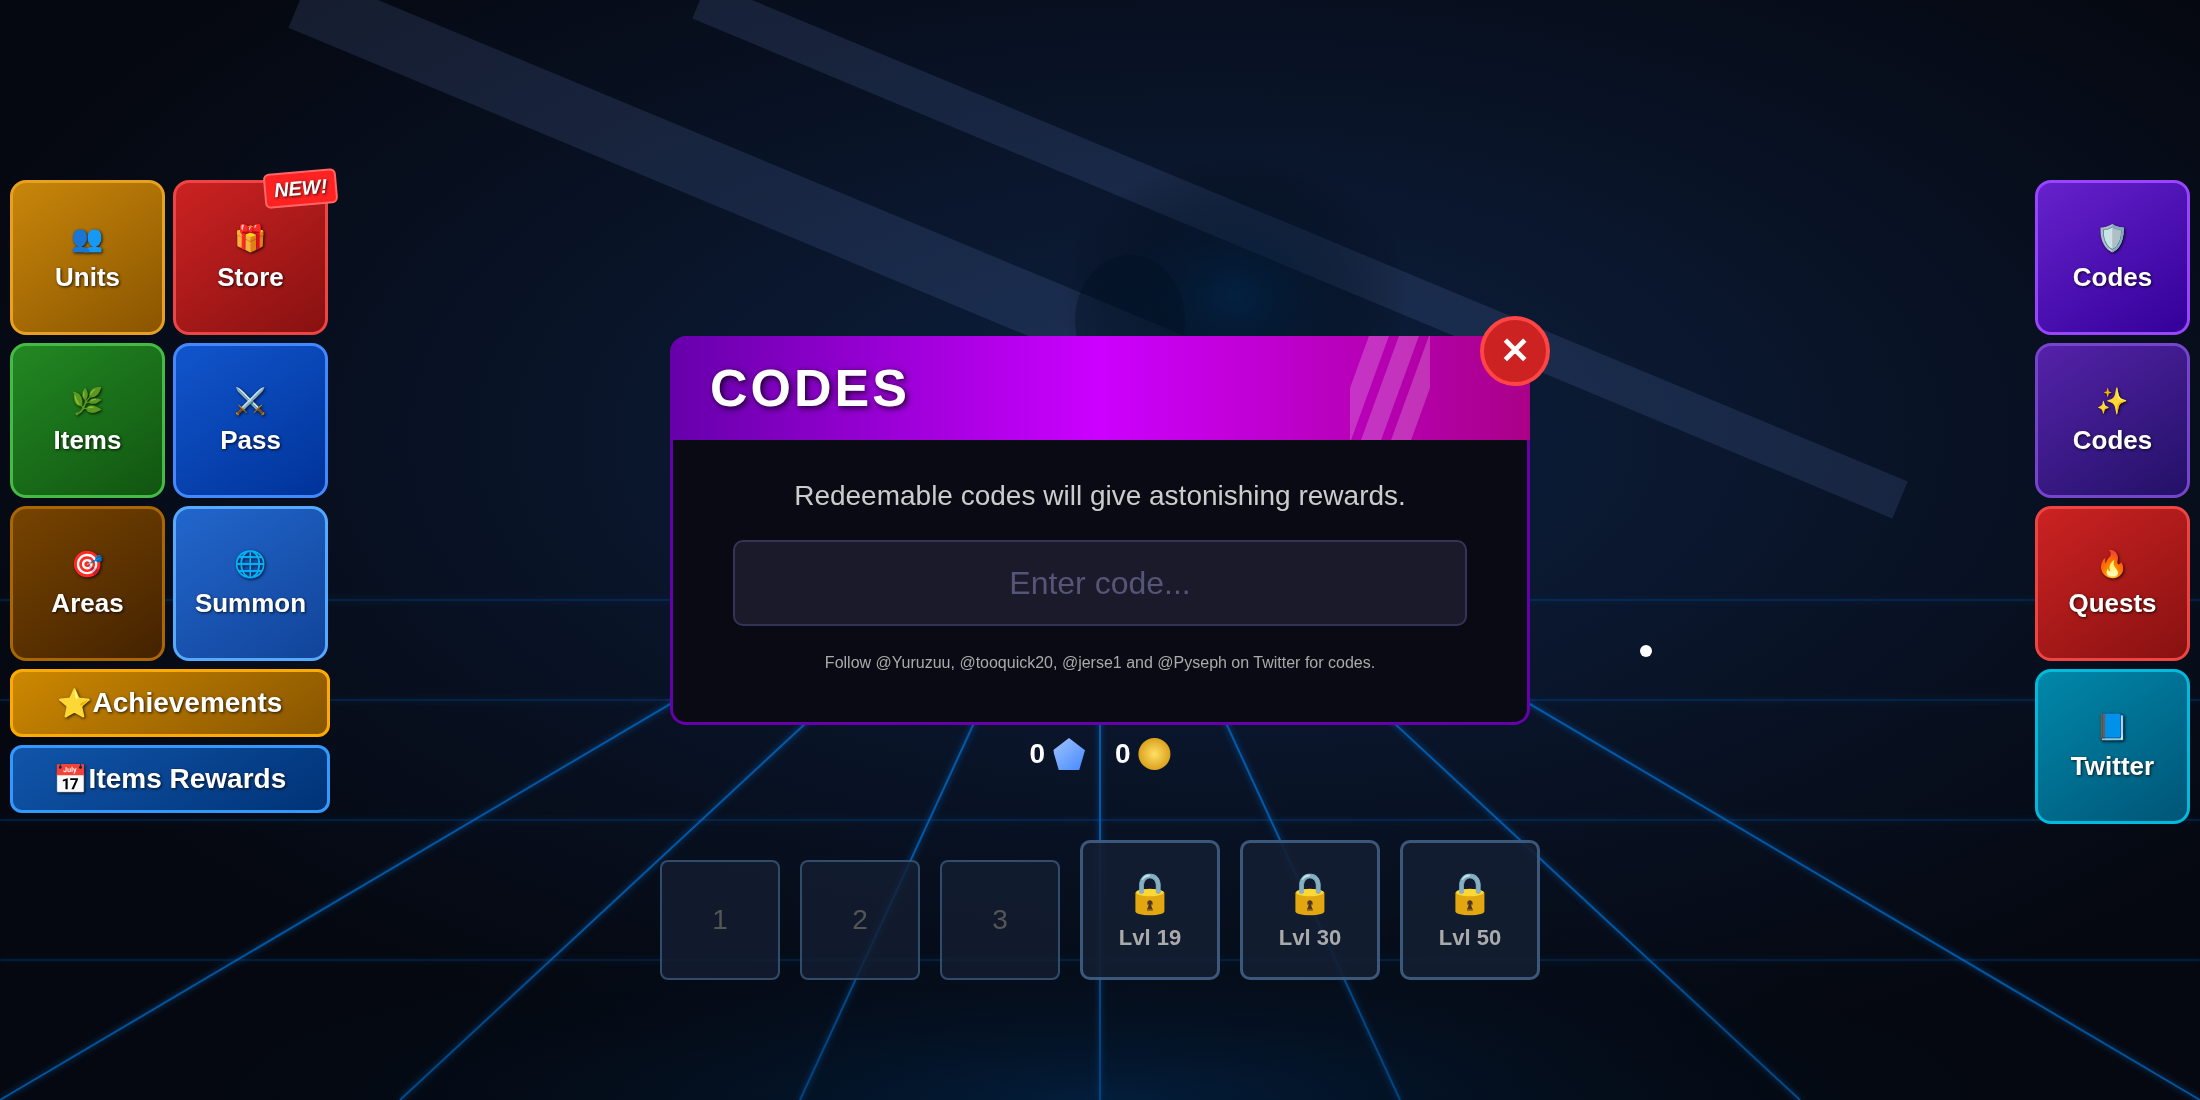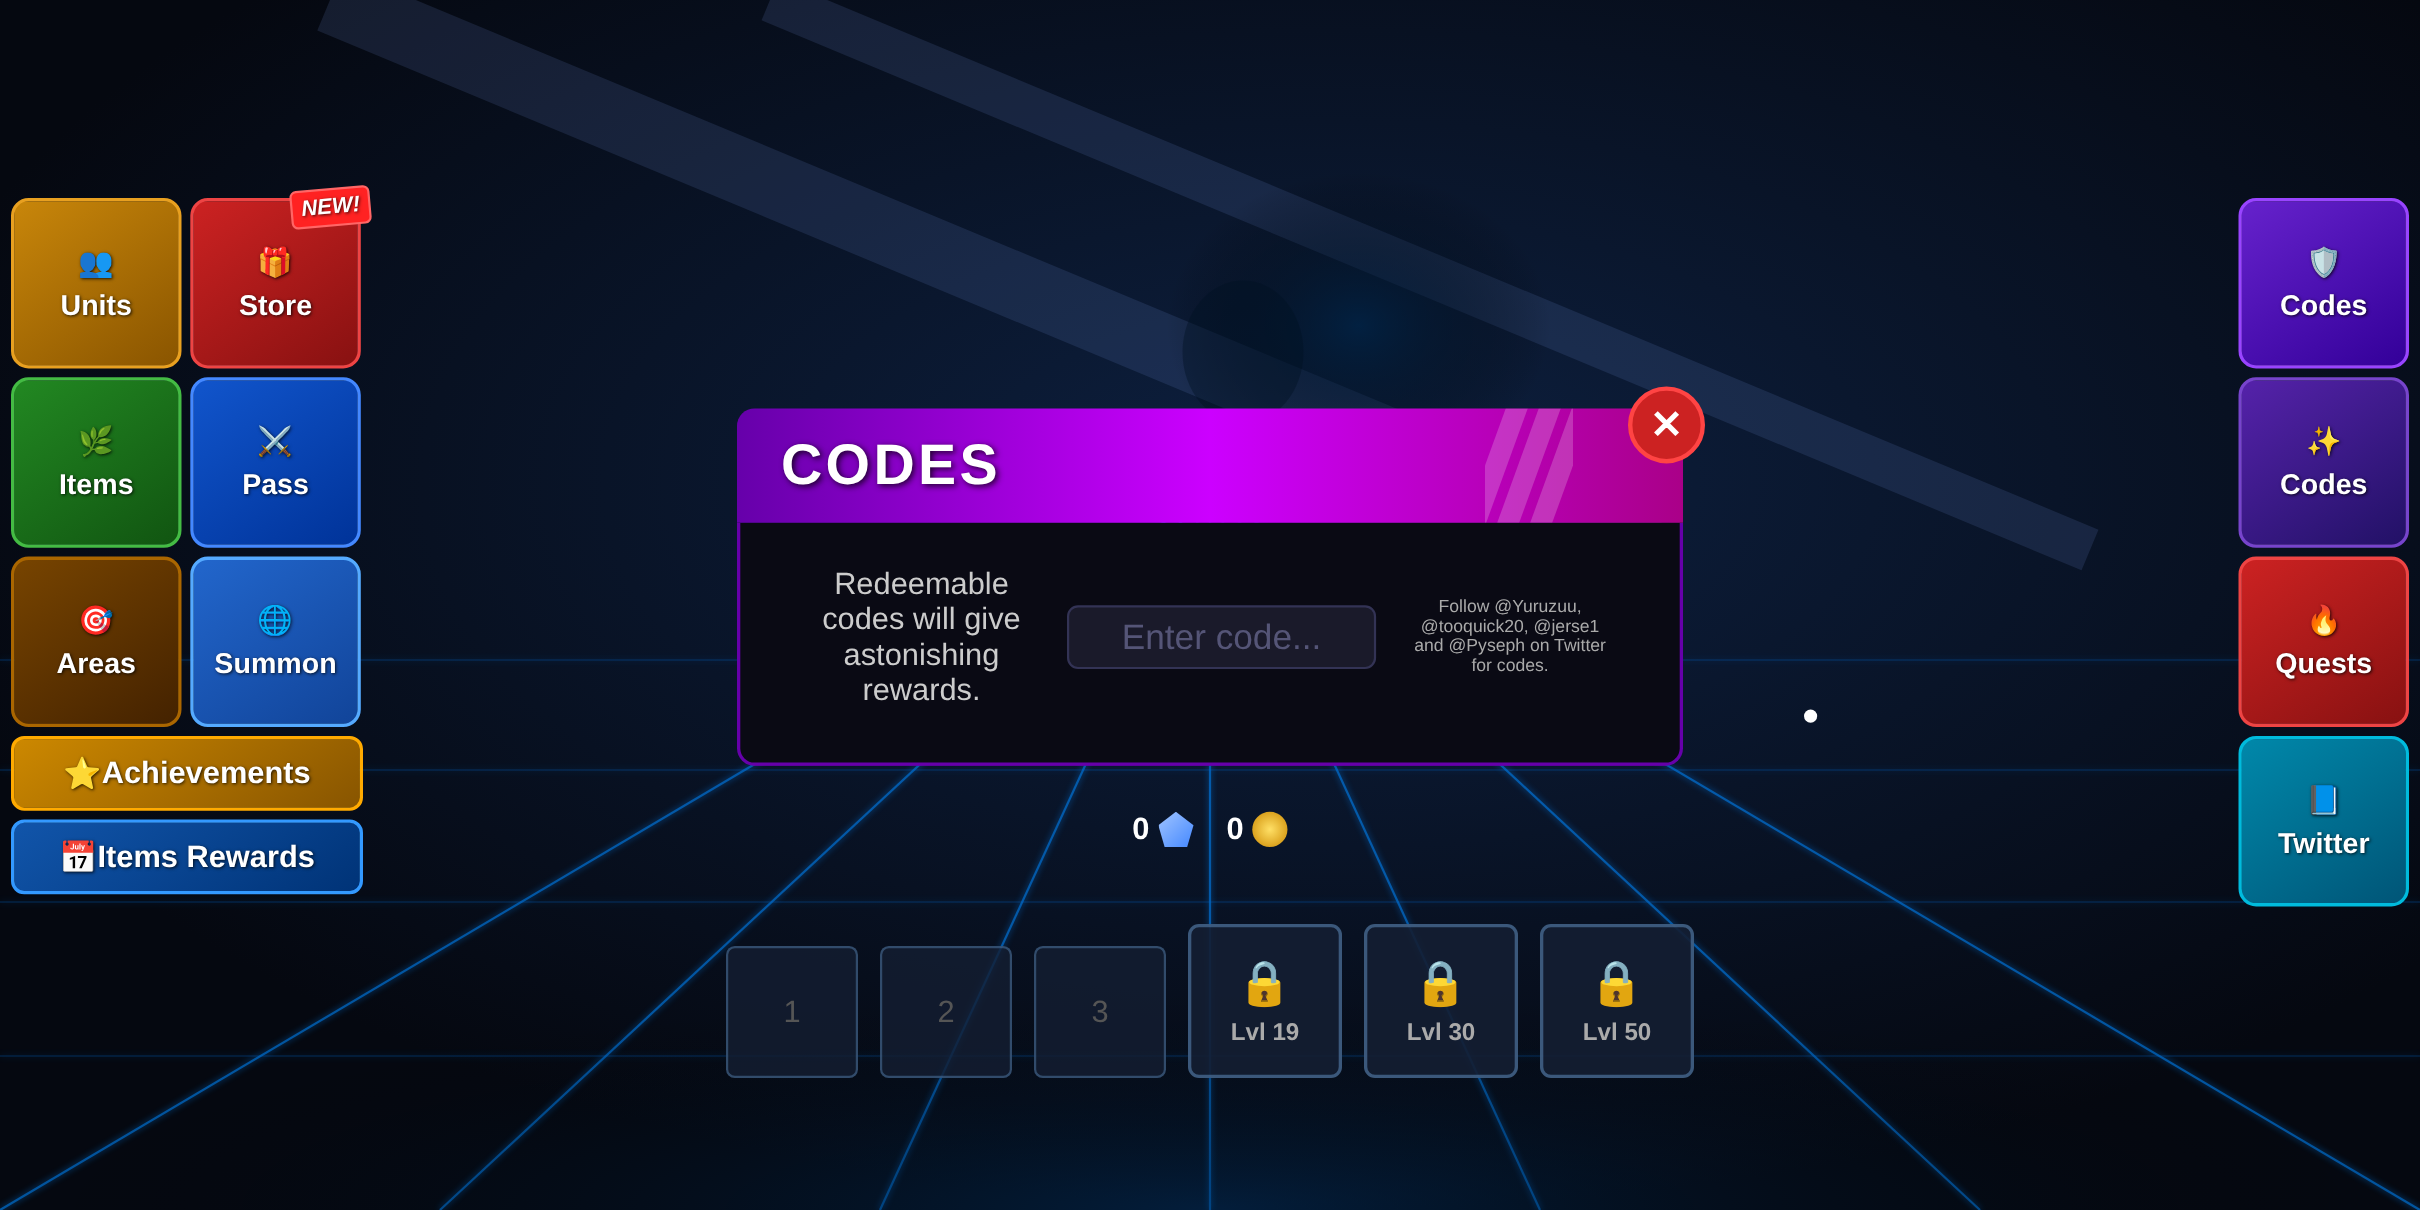--- a/index.html
+++ b/index.html
@@ -352,34 +352,35 @@
       z-index: 101;
     }
 
     .modal-body {
       background: #0a0a14;
       border: 3px solid #6600aa;
       border-top: none;
       border-radius: 0 0 16px 16px;
       padding: 40px 60px 50px;
       display: flex;
+      flex-direction: column;
       align-items: center;
       gap: 28px;
     }
 
     .modal-subtitle {
       color: #cccccc;
       font-size: 28px;
       text-align: center;
       font-family: Arial, sans-serif;
     }
 
     .code-input {
       width: 100%;
-      height: 58px;
+      height: 86px;
       background: #1a1a2a;
       border: 2px solid #333355;
       border-radius: 10px;
       color: #666688;
       font-size: 32px;
       text-align: center;
       font-family: Arial, sans-serif;
       outline: none;
       padding: 0 20px;
     }

